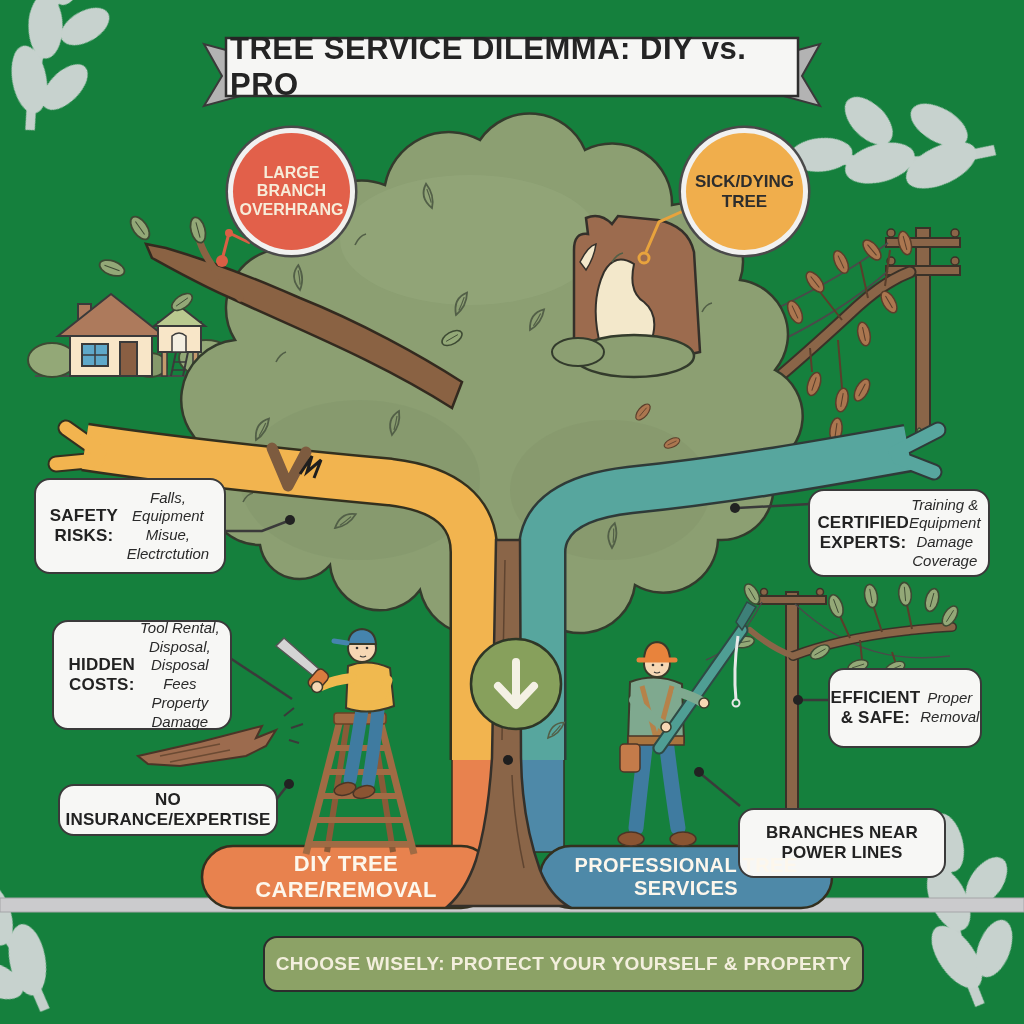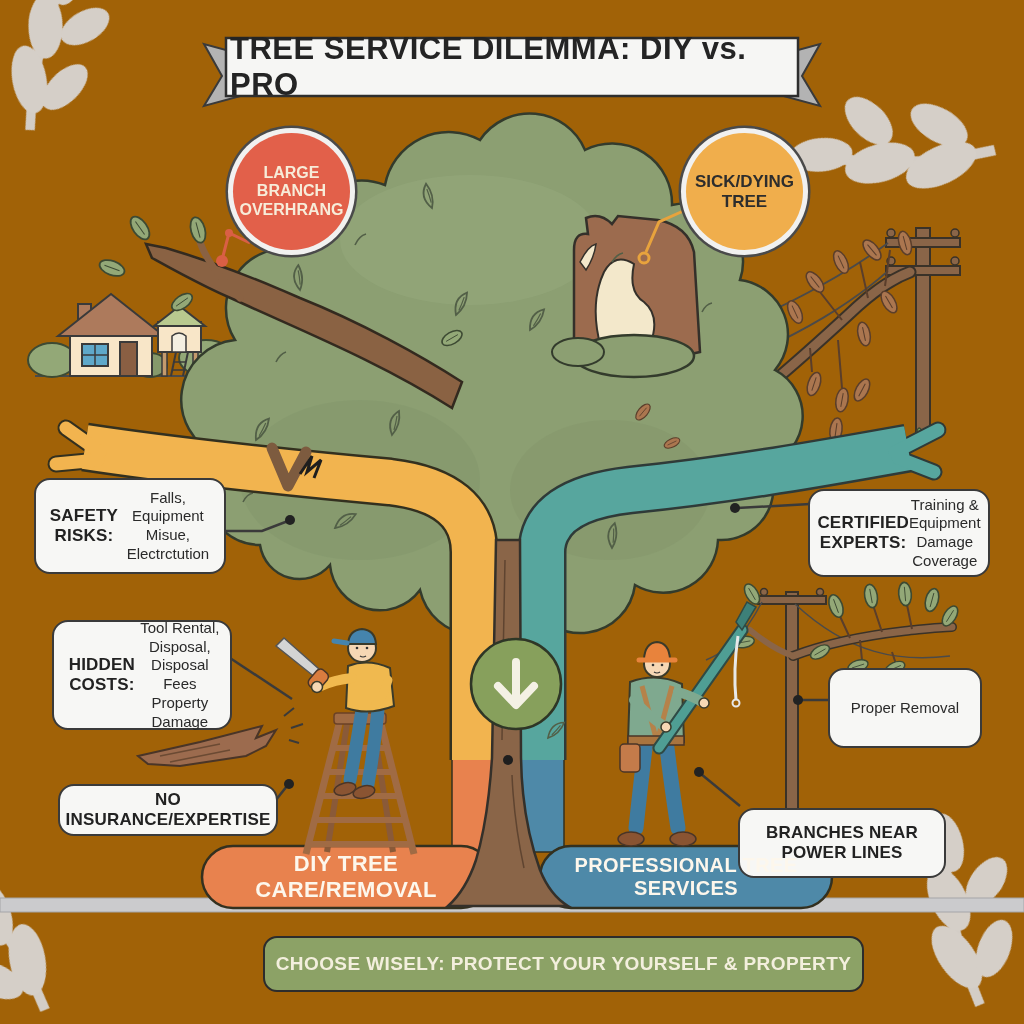--- a/index.html
+++ b/index.html
@@ -1,35 +1,35 @@
 <!DOCTYPE html>
 <html><head>
 <meta charset="utf-8">
 <style>
   html,body{margin:0;padding:0;background:#ececee;}
-  #canvas{position:relative;width:1024px;height:1024px;background:#a16207;overflow:hidden;
+  #canvas{position:relative;width:1024px;height:1024px;background:#15803d;overflow:hidden;
           font-family:"Liberation Sans",sans-serif;}
   #art{position:absolute;left:0;top:0;}
   .overlay{position:absolute;box-sizing:border-box;}
   .pre{white-space:pre-line;}
   
   .title{left:230px;top:40px;width:564px;height:54px;display:flex;align-items:center;justify-content:center;
          font-weight:bold;font-size:31px;letter-spacing:.5px;color:#242424;}
   
   .callout{border-radius:50%;display:flex;align-items:center;justify-content:center;text-align:center;
            font-weight:bold;line-height:1.15;}
   .callout.red{left:233px;top:133px;width:117px;height:117px;background:#E2604A;color:#f7ecd9;font-size:16px;
            box-shadow:0 0 0 5px #f1f1f0,0 0 0 7.5px #4a4a4a;}
   .callout.yellow{left:686px;top:133px;width:117px;height:117px;background:#F0AE4C;color:#2d2d2d;font-size:17px;
            box-shadow:0 0 0 5px #f1f1f0,0 0 0 7.5px #4a4a4a;}
   
   .ibox{background:#f7f7f5;border:2.5px solid #3a3a3a;border-radius:16px;display:flex;flex-direction:row;
         justify-content:center;align-items:center;text-align:center;padding:6px 10px;}
   .ibox .h{font-weight:bold;font-size:17px;color:#222;line-height:1.2;letter-spacing:.2px;}
-  .ibox .b{font-size:15px;color:#2a2a2a;line-height:1.25;}
+  .ibox .b{font-size:15px;color:#2a2a2a;line-height:1.25;font-style:italic;}
   .ibox .b:empty{display:none;}
   .box-safety{left:34px;top:478px;width:192px;height:96px;}
   .box-hidden{left:52px;top:620px;width:180px;height:110px;}
   .box-noins{left:50px;top:784px;width:220px;height:52px;margin-left:8px;}
   .box-cert{left:808px;top:489px;width:182px;height:88px;text-align:center;}
   .box-eff{left:828px;top:668px;width:154px;height:80px;}
   .box-branch{left:738px;top:772px;width:208px;height:70px;margin-top:36px;}
   
   .banner-label{display:flex;align-items:center;justify-content:center;text-align:center;font-weight:bold;
         color:#fdf7ec;letter-spacing:.4px;}
@@ -358,20 +358,21 @@
 </div>
 <div class="overlay ibox box-noins">
   <span class="h pre">NO INSURANCE/EXPERTISE</span>
 </div>
 <div class="overlay ibox box-cert">
   <span class="h pre">CERTIFIED EXPERTS:</span>
   <span class="b pre">Training &amp; Equipment
 Damage Coverage</span>
 </div>
 <div class="overlay ibox box-eff">
+  <span class="h pre">EFFICIENT &amp; SAFE:</span>
   <span class="b pre">Proper Removal</span>
 </div>
 <div class="overlay ibox box-branch">
   <span class="h pre">BRANCHES NEAR
 POWER LINES</span>
 </div>
 
 <div class="overlay banner-label banner-diy">DIY TREE CARE/REMOVAL</div>
 <div class="overlay banner-label banner-pro">PROFESSIONAL TREE SERVICES</div>
 

